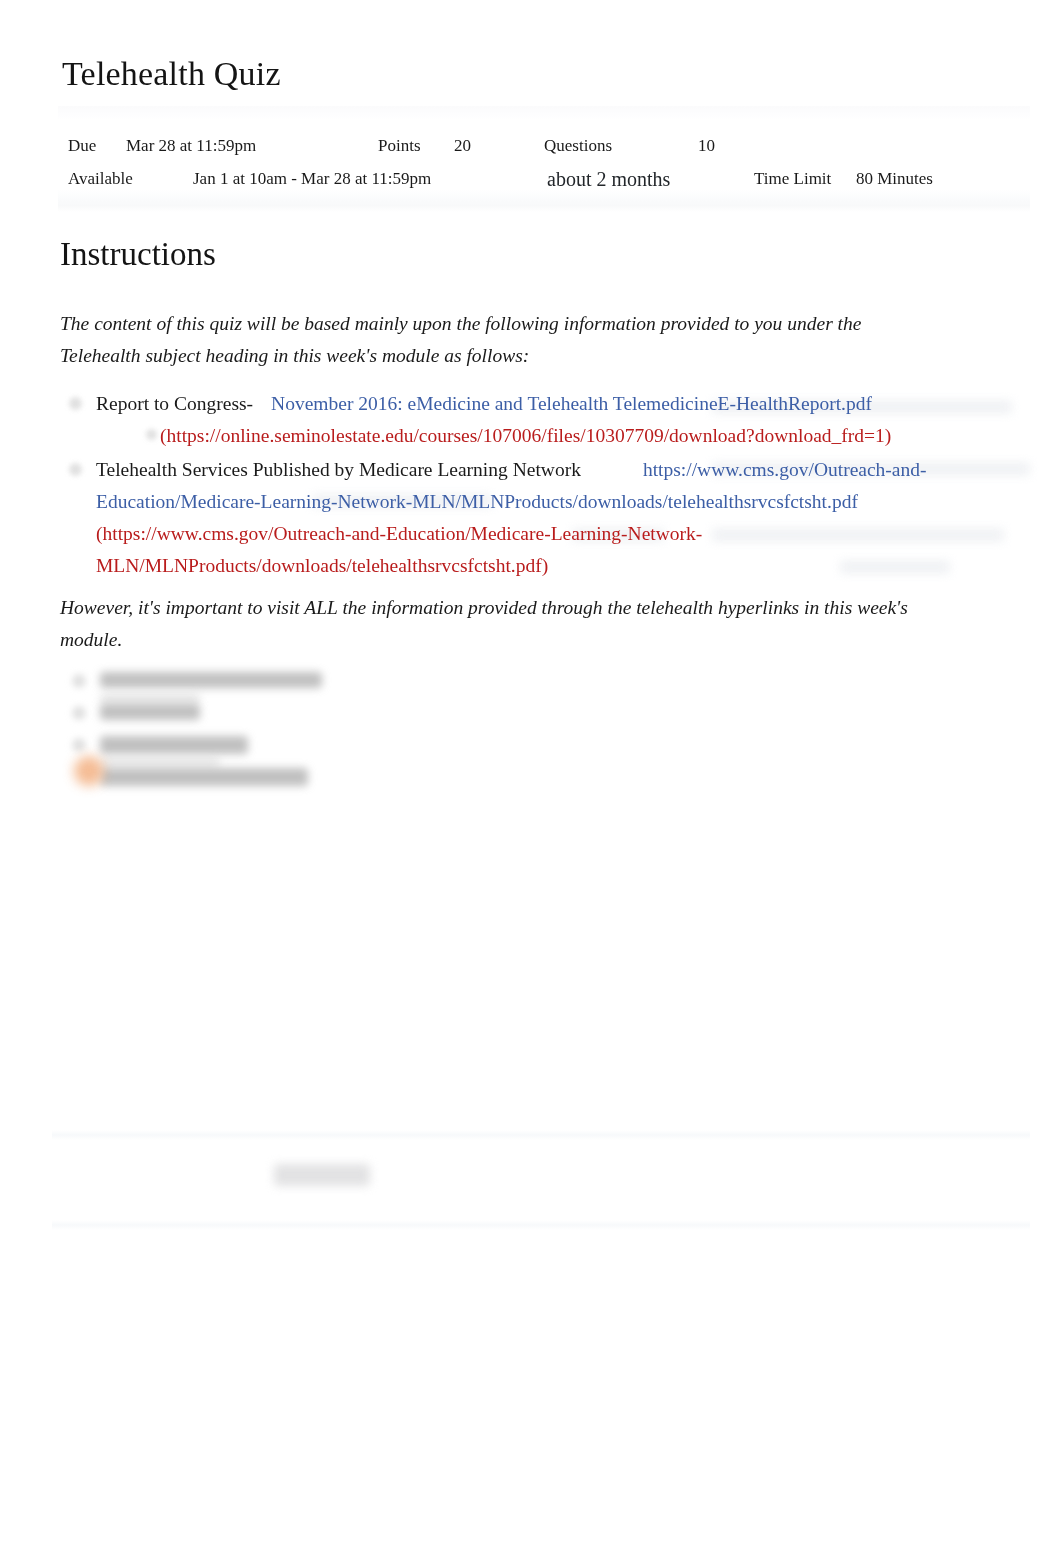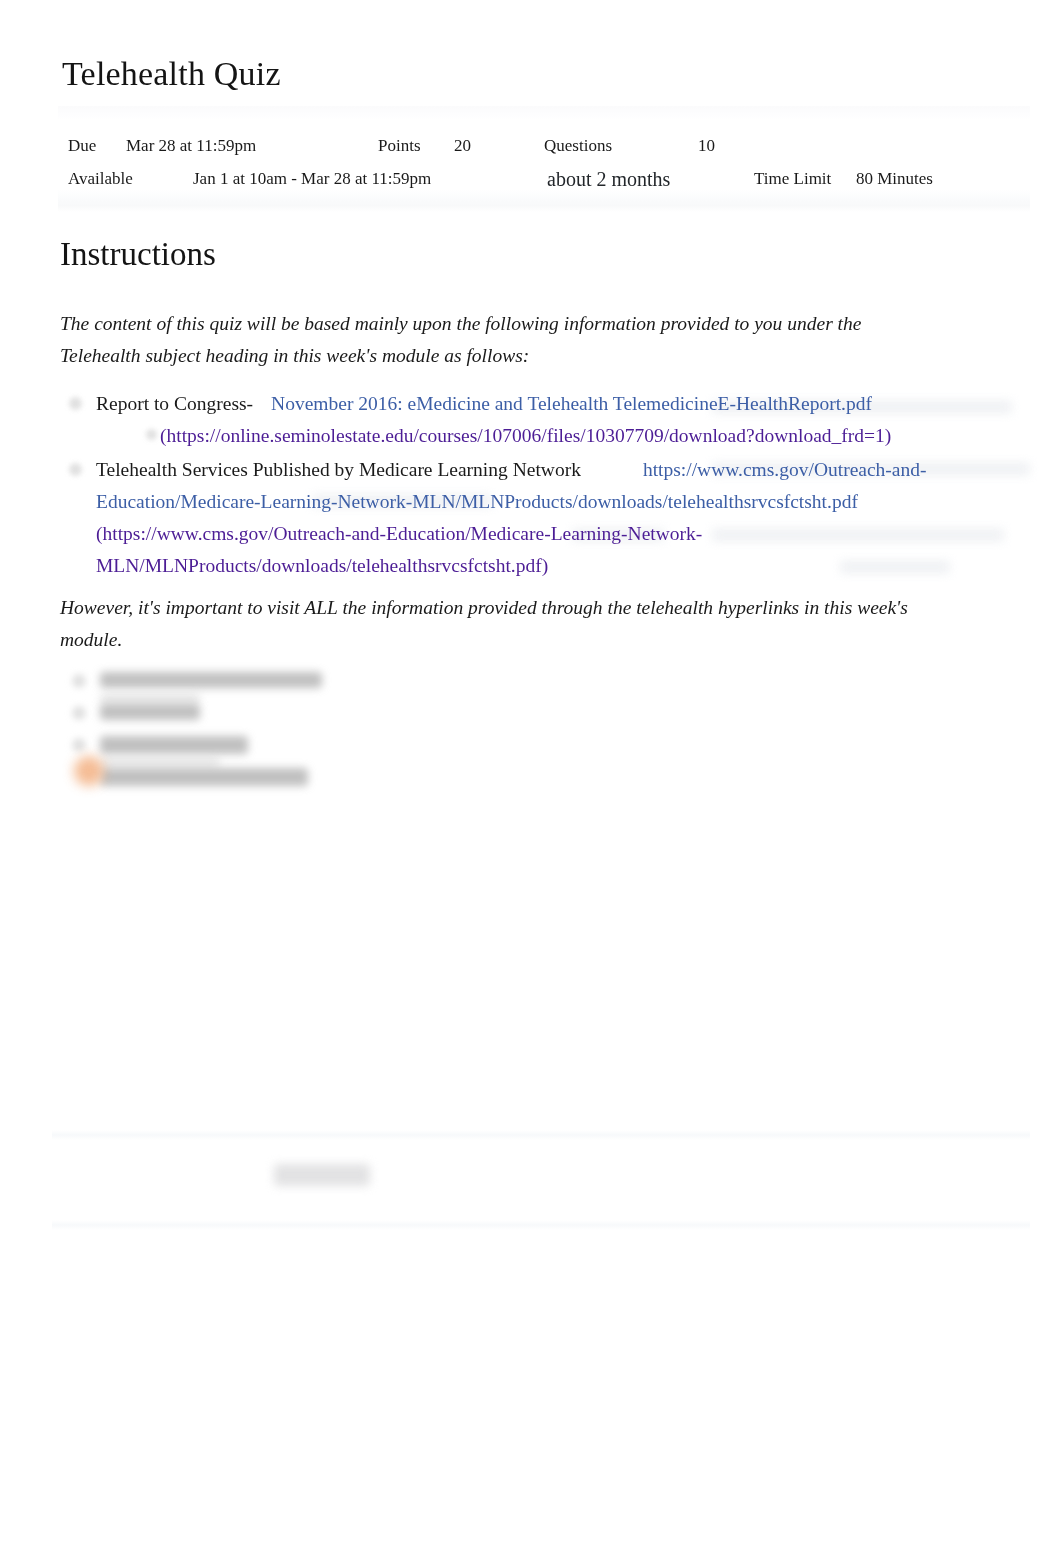--- a/index.html
+++ b/index.html
@@ -151,21 +151,21 @@
     opacity: 0.85;
   }
   .res-label { color: #1a1a1a; }
   .res-gap { display: inline-block; width: 18px; }
   .res-gap-wide { display: inline-block; width: 62px; }
   a.res-link {
     color: #3c5ea6;
     text-decoration: none;
   }
   .res-url {
-    color: #4c1d95;
+    color: #b91c1c;
   }
 
   
   .ghost {
     position: absolute;
     background: #eef0f3;
     filter: blur(5px);
     opacity: 0.85;
     border-radius: 3px;
     pointer-events: none;

